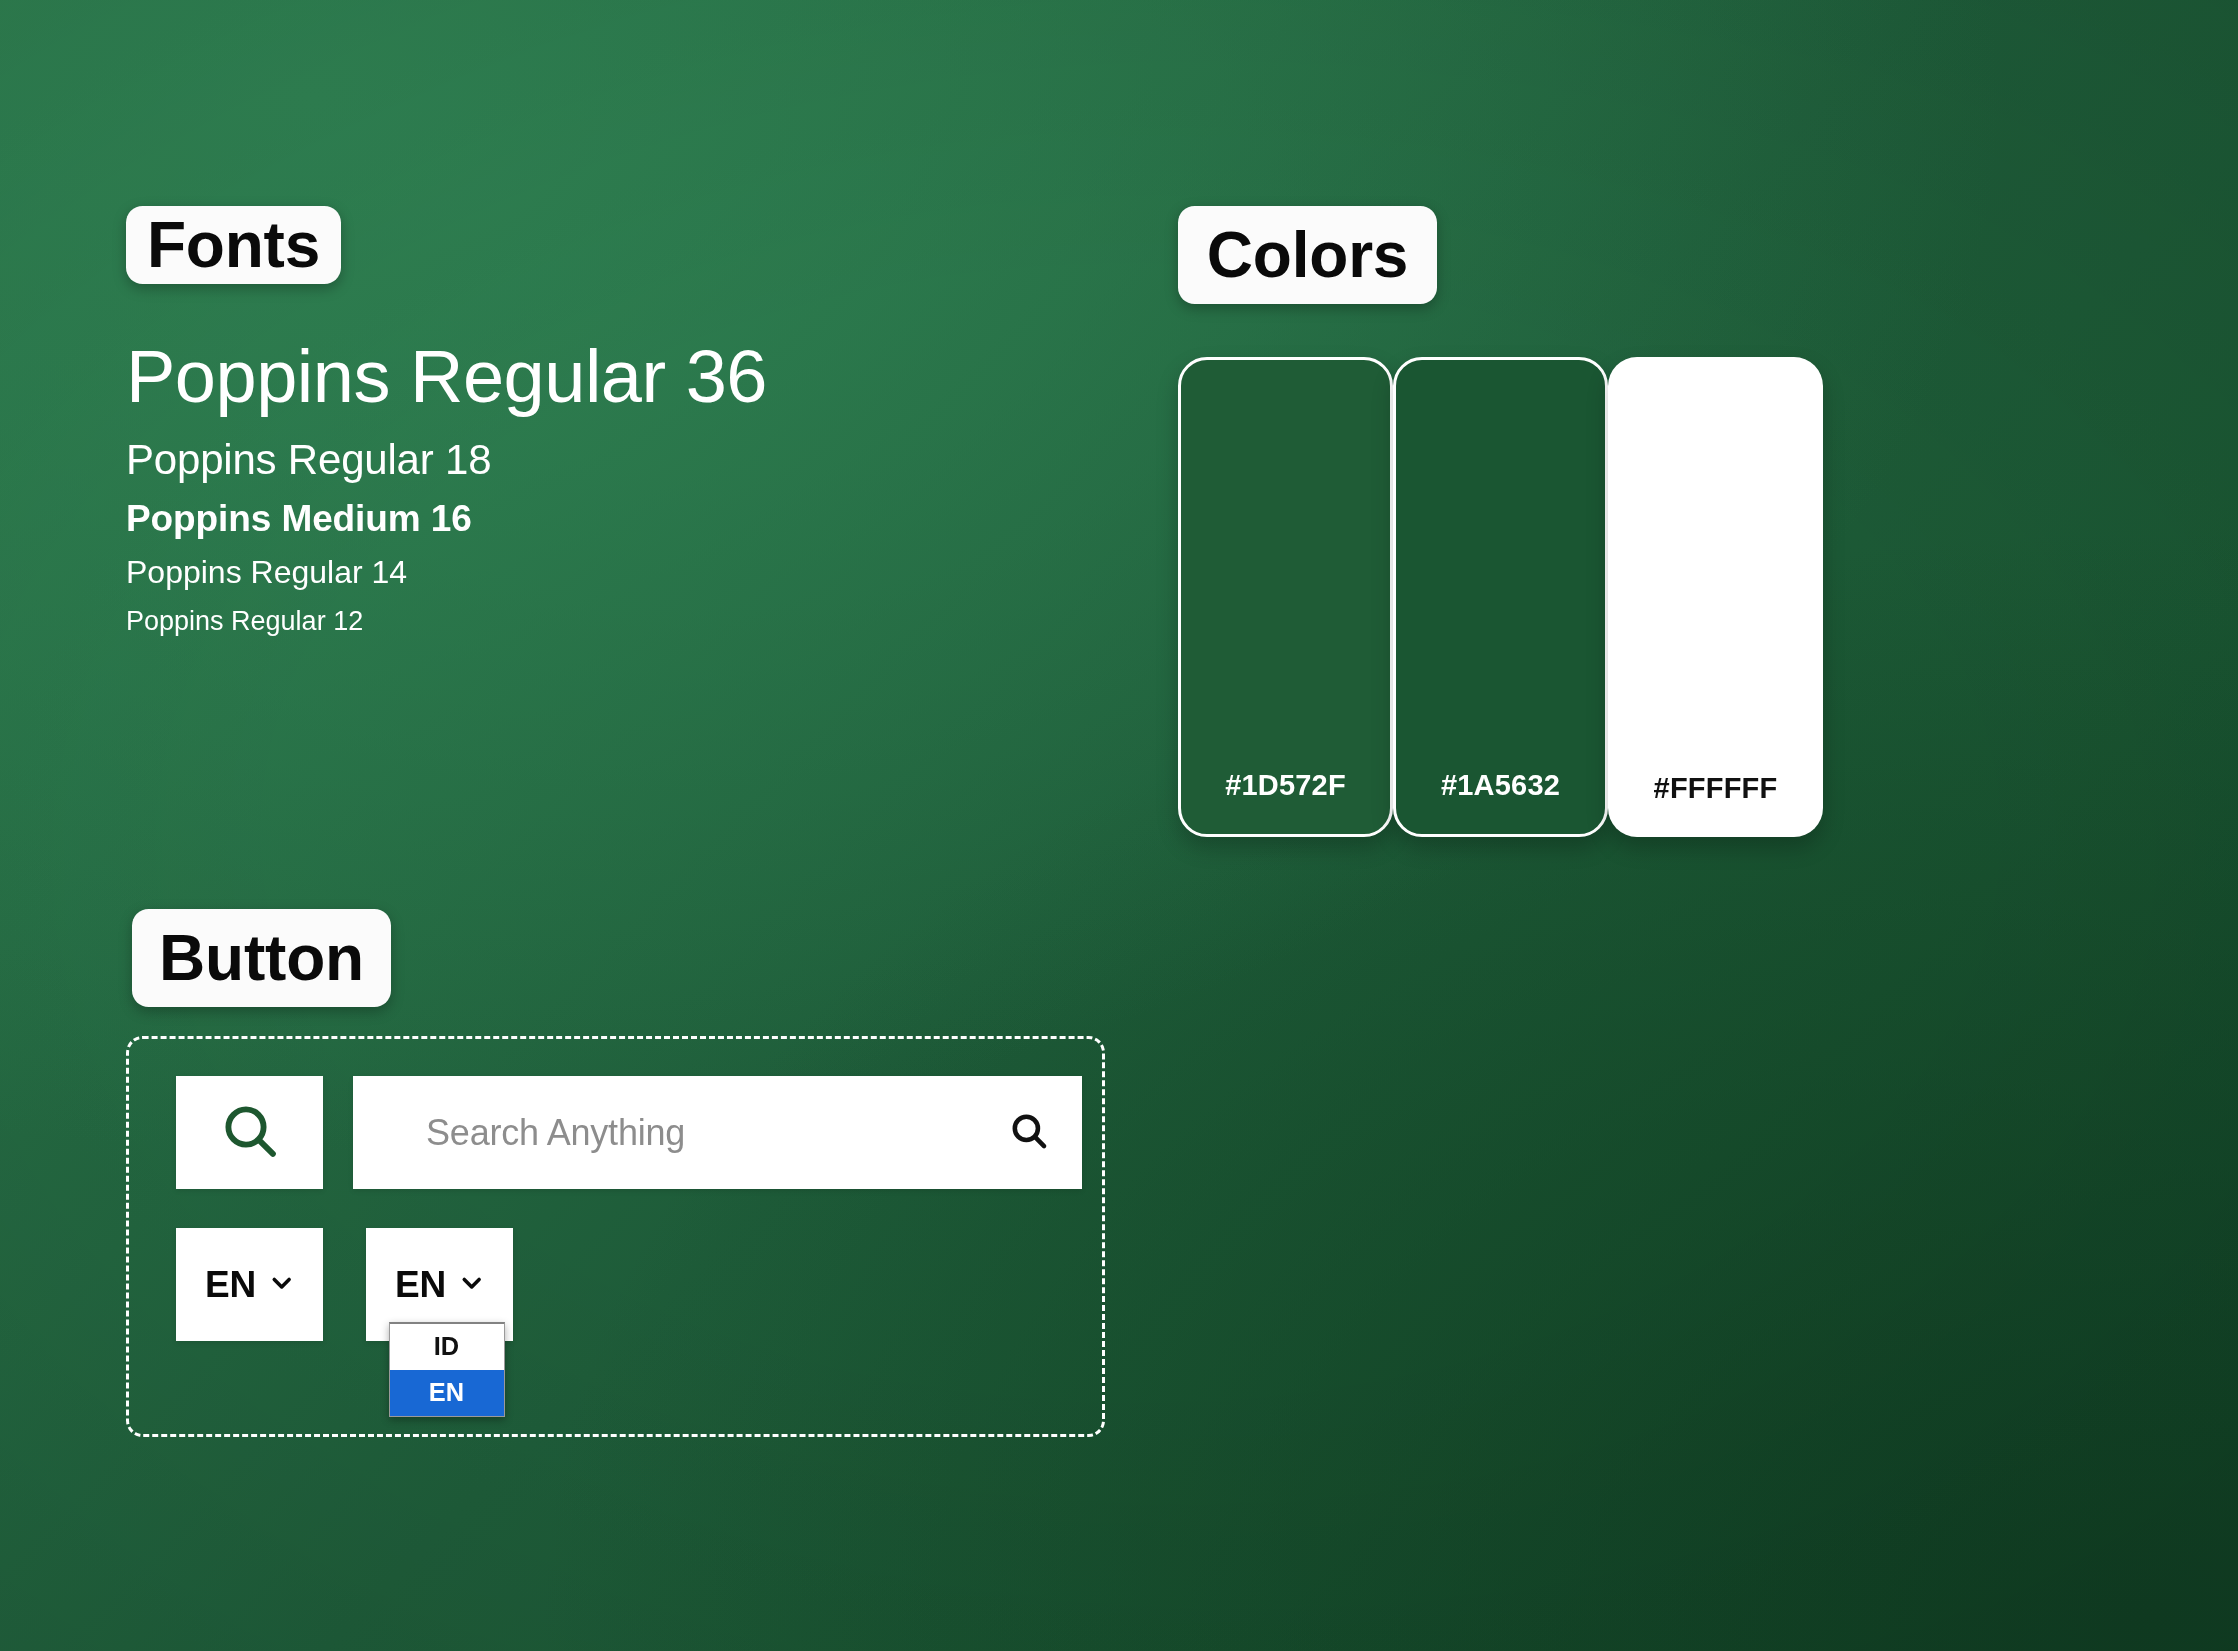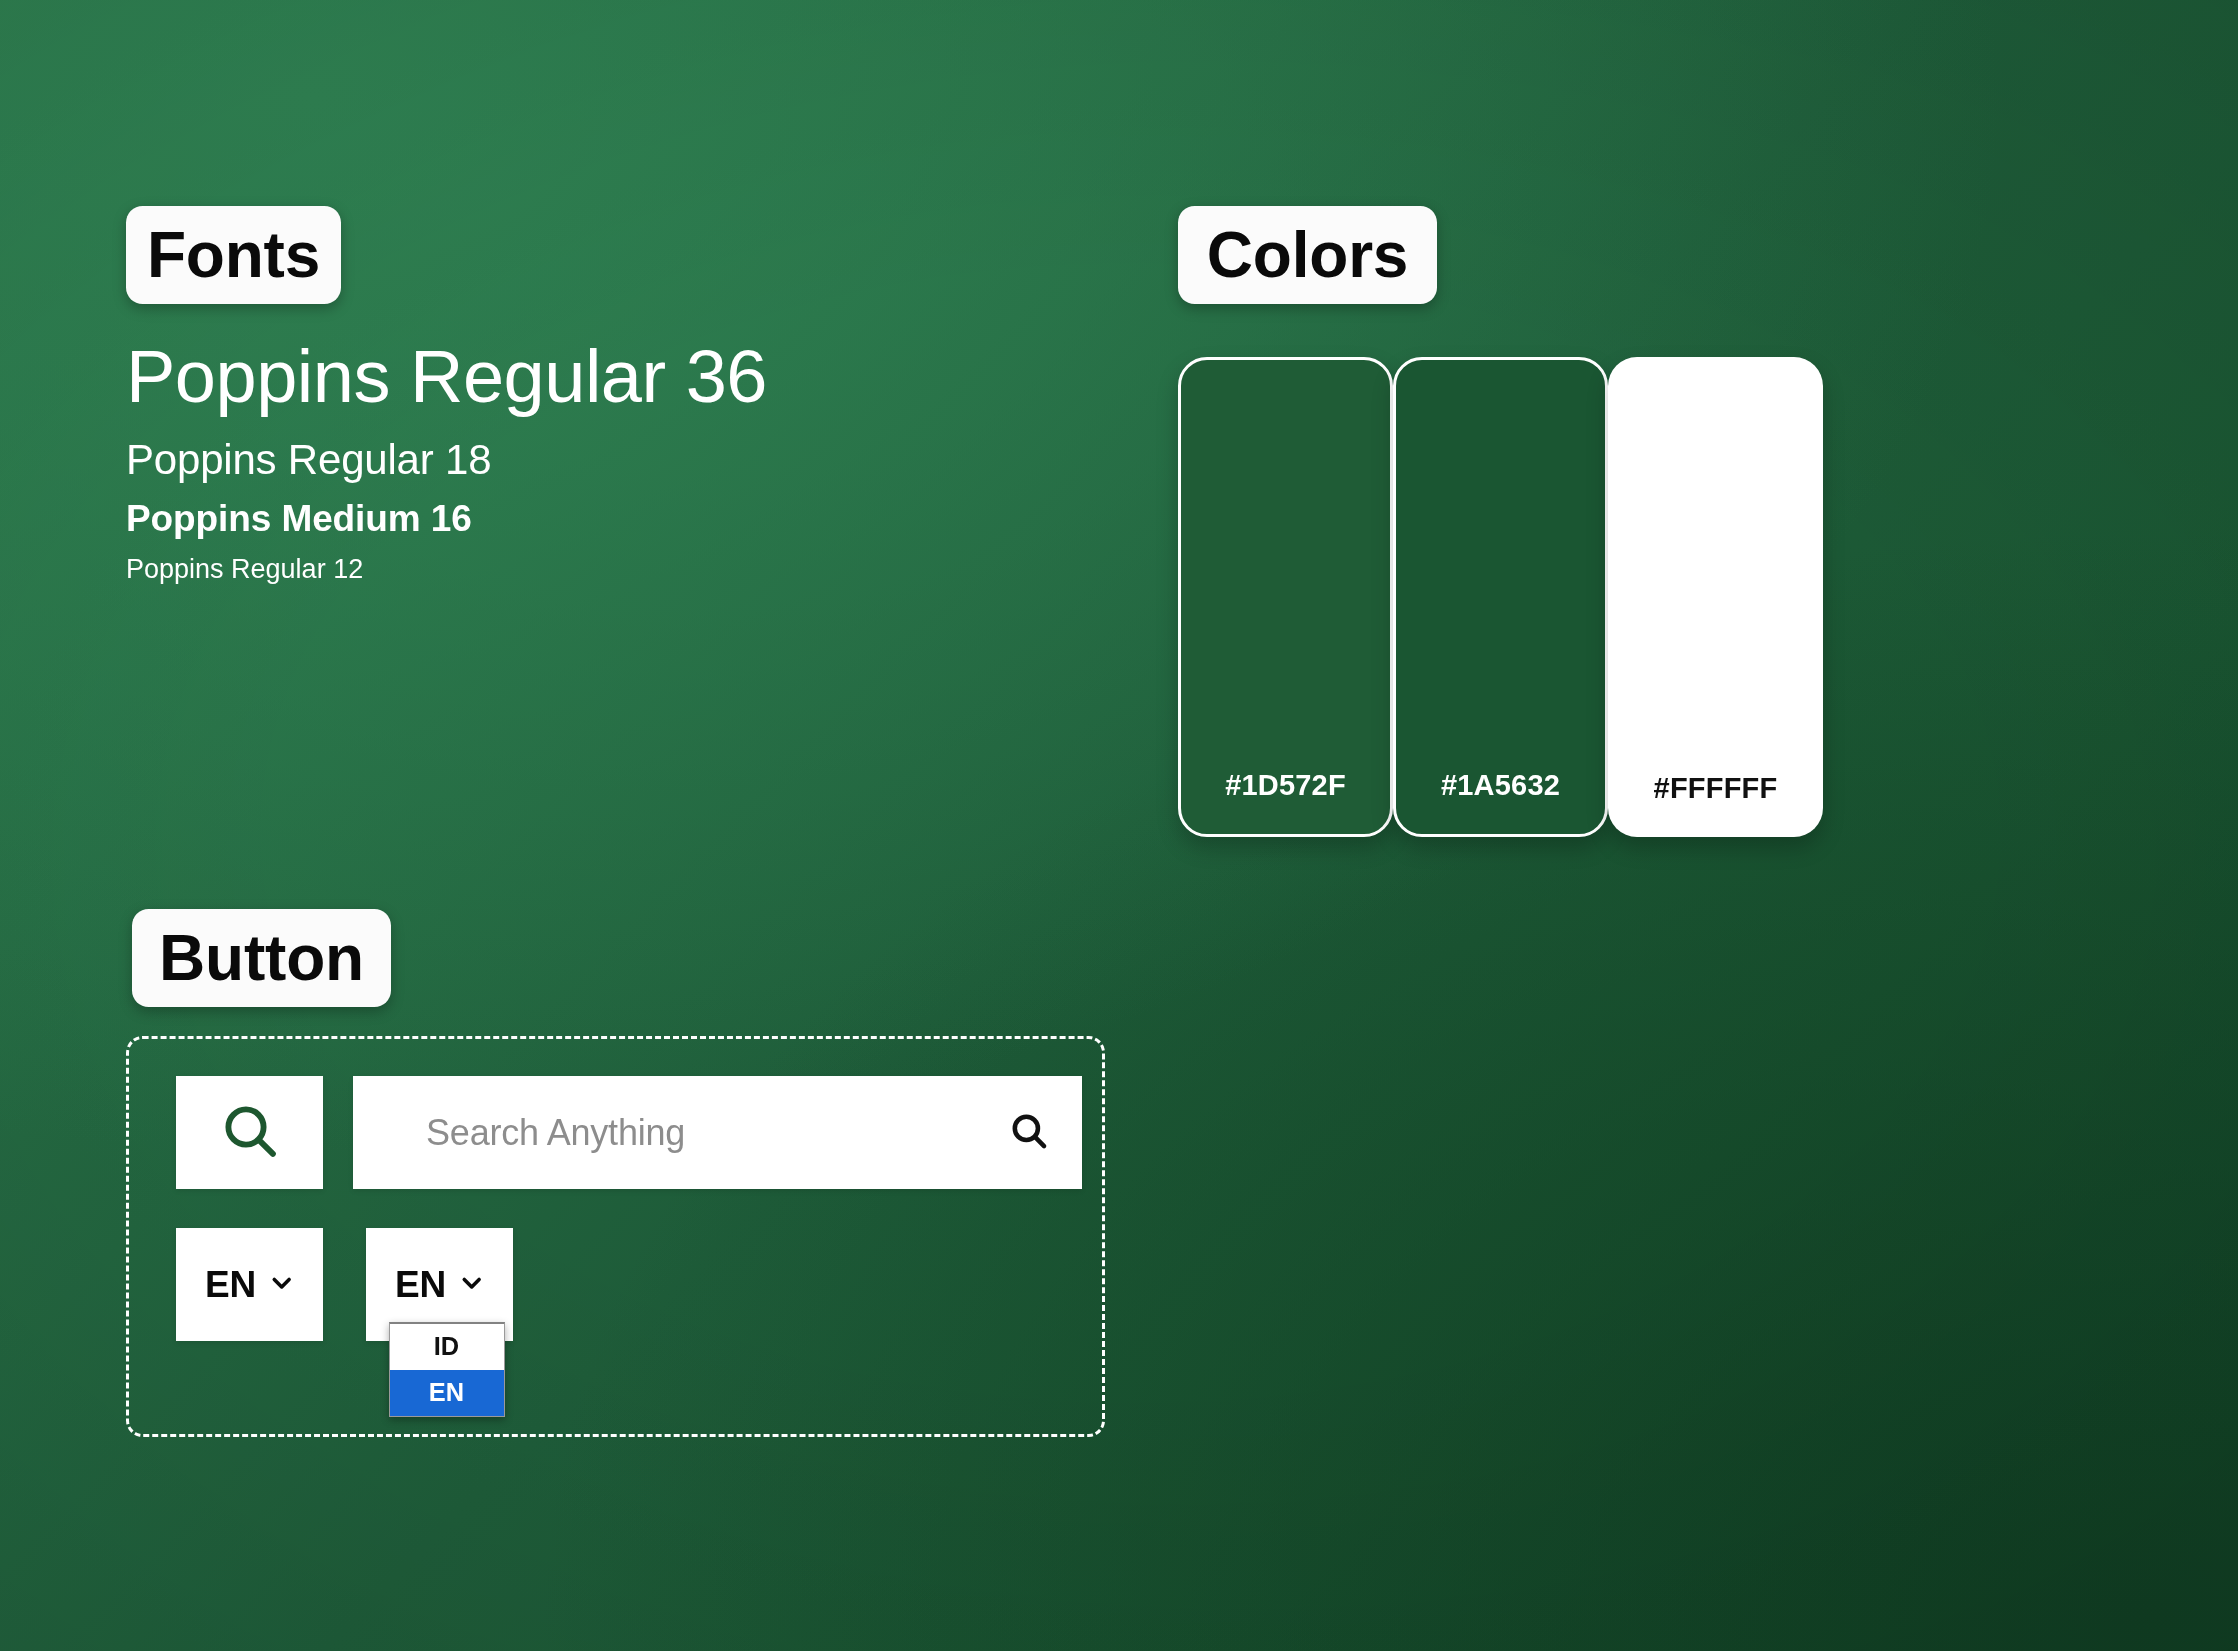--- a/index.html
+++ b/index.html
@@ -36,21 +36,21 @@
     display: flex;
     align-items: center;
     justify-content: center;
     color: #0a0a0a;
     font-weight: 700;
     letter-spacing: -0.2px;
     line-height: 1;
     white-space: nowrap;
   }
 
-  #pill-fonts  { left: 126px;  top: 206px;  width: 215px; height: 98px; font-size: 64px; }
+  #pill-fonts  { left: 126px;  top: 206px;  width: 215px; height: 78px; font-size: 64px; }
   #pill-colors { left: 1178px; top: 206px;  width: 259px; height: 98px; font-size: 64px; }
   #pill-button { left: 132px;  top: 909px; width: 259px; height: 98px; font-size: 64px; }
 
   
   #font-specimens {
     position: absolute;
     left: 126px;
     top: 332px;
     width: 979px;
     color: #ffffff;
@@ -224,20 +224,21 @@
 <div class="bg-noise"></div>
 
 <div class="pill" id="pill-fonts">
   <span>Fonts</span>
 </div>
 
 <div id="font-specimens">
   <span class="spec spec-32">Poppins Regular 36</span>
   <span class="spec spec-18">Poppins Regular 18</span>
   <span class="spec spec-16">Poppins Medium 16</span>
+  <span class="spec spec-14">Poppins Regular 14</span>
   <span class="spec spec-12">Poppins Regular 12</span>
 </div>
 
 <div class="pill" id="pill-colors">
   <span>Colors</span>
 </div>
 
 <div id="color-swatches">
   <div class="swatch outlined">
     <span class="swatch-label">#1D572F</span>

